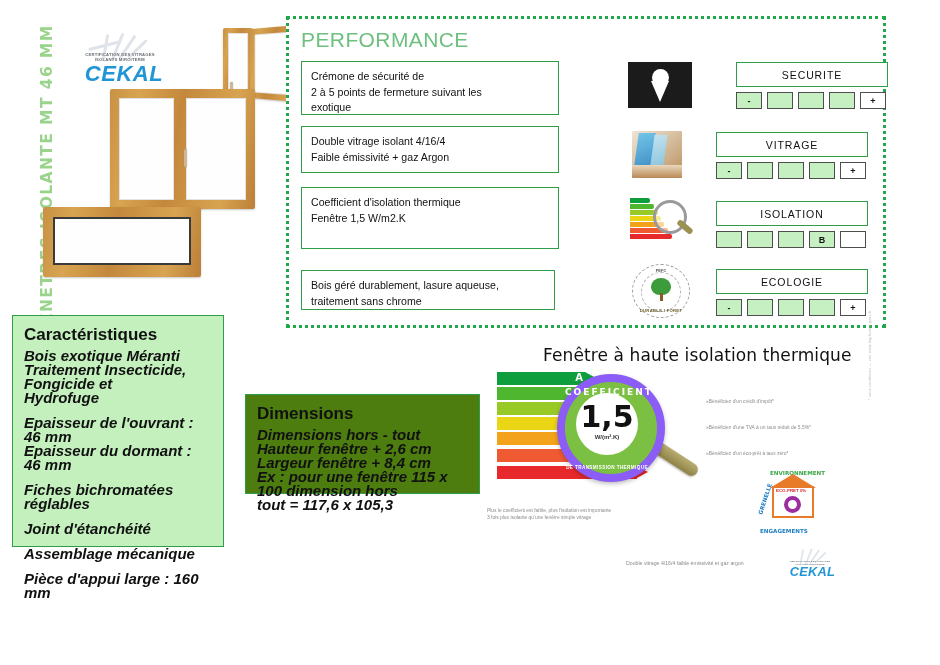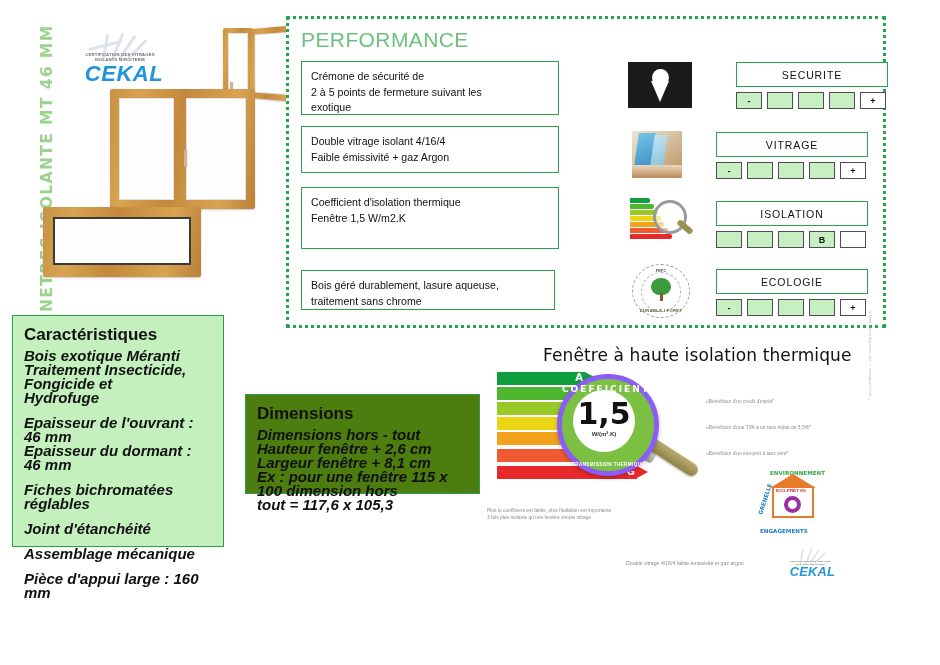--- a/index.html
+++ b/index.html
@@ -121,21 +121,21 @@
     font-size:17px;color:#111;font-family:"DejaVu Sans",sans-serif;font-weight:400;
     letter-spacing:.1px;
   }
   .elabel{position:absolute;left:497px;top:372px;width:175px;height:120px;}
   .elabel .bar{position:absolute;left:0;height:13px;}
   .elabel .bar .tip{position:absolute;right:-11px;top:0;width:0;height:0;
     border-top:6.5px solid transparent;border-bottom:6.5px solid transparent;}
   .elabel .ltr{position:absolute;right:2px;top:0px;font-size:10px;color:#fff;font-weight:700;
     font-family:"DejaVu Sans",sans-serif;}
   .glass{position:absolute;left:60px;top:2px;width:92px;height:92px;border-radius:50%;
-    background:#7cc043;border:5px solid #8b5cf6;box-shadow:0 2px 4px rgba(0,0,0,.25);}
+    background:#7cc043;border:8px solid #8b5cf6;box-shadow:0 2px 4px rgba(0,0,0,.25);}
   .glass .disc{position:absolute;left:11px;top:11px;width:62px;height:62px;border-radius:50%;background:#fff;}
   .glass .val{position:absolute;left:0;top:20px;width:84px;text-align:center;font-size:30px;
     font-weight:700;color:#111;font-family:"DejaVu Sans",sans-serif;line-height:30px;}
   .glass .unit{position:absolute;left:0;top:52px;width:84px;text-align:center;font-size:6px;color:#333;font-weight:700;}
   .glass .arc-top{position:absolute;left:0;top:5px;width:84px;text-align:center;font-size:9px;
     color:#fff;font-weight:700;letter-spacing:2px;font-family:"DejaVu Sans",sans-serif;}
   .glass .arc-bot{position:absolute;left:0;bottom:4px;width:84px;text-align:center;font-size:4.6px;
     color:#fff;font-weight:700;letter-spacing:.4px;}
   .handle-glass{position:absolute;left:141px;top:77px;width:64px;height:13px;
     background:linear-gradient(180deg,#b9ad72,#8e8146);border-radius:7px;transform:rotate(33deg);
@@ -314,21 +314,21 @@
     <p class="gap">Fiches bichromatées réglables</p>
     <p class="gap">Joint d'étanchéité</p>
     <p class="gap">Assemblage mécanique</p>
     <p class="gap">Pièce d'appui large : 160 mm</p>
   </div>
 
   <div class="card blue" style="left:245px;top:394px;width:235px;height:100px;">
     <h3>Dimensions</h3>
     <p>Dimensions hors - tout</p>
     <p>Hauteur fenêtre + 2,6 cm</p>
-    <p>Largeur fenêtre + 8,1 cm</p>
+    <p>Largeur fenêtre + 8,4 cm</p>
     <p>Ex : pour une fenêtre 115 x 100 dimension hors</p>
     <p>tout = 117,6 x 105,3</p>
   </div>
 
   <div class="promo-title">Fenêtre à haute isolation thermique</div>
 
   <div class="elabel">
     <div class="bar" style="top:0px;width:88px;background:#0f9e3e;">
       <div class="tip" style="border-left:11px solid #0f9e3e;"></div>
       <div class="ltr">A</div>

